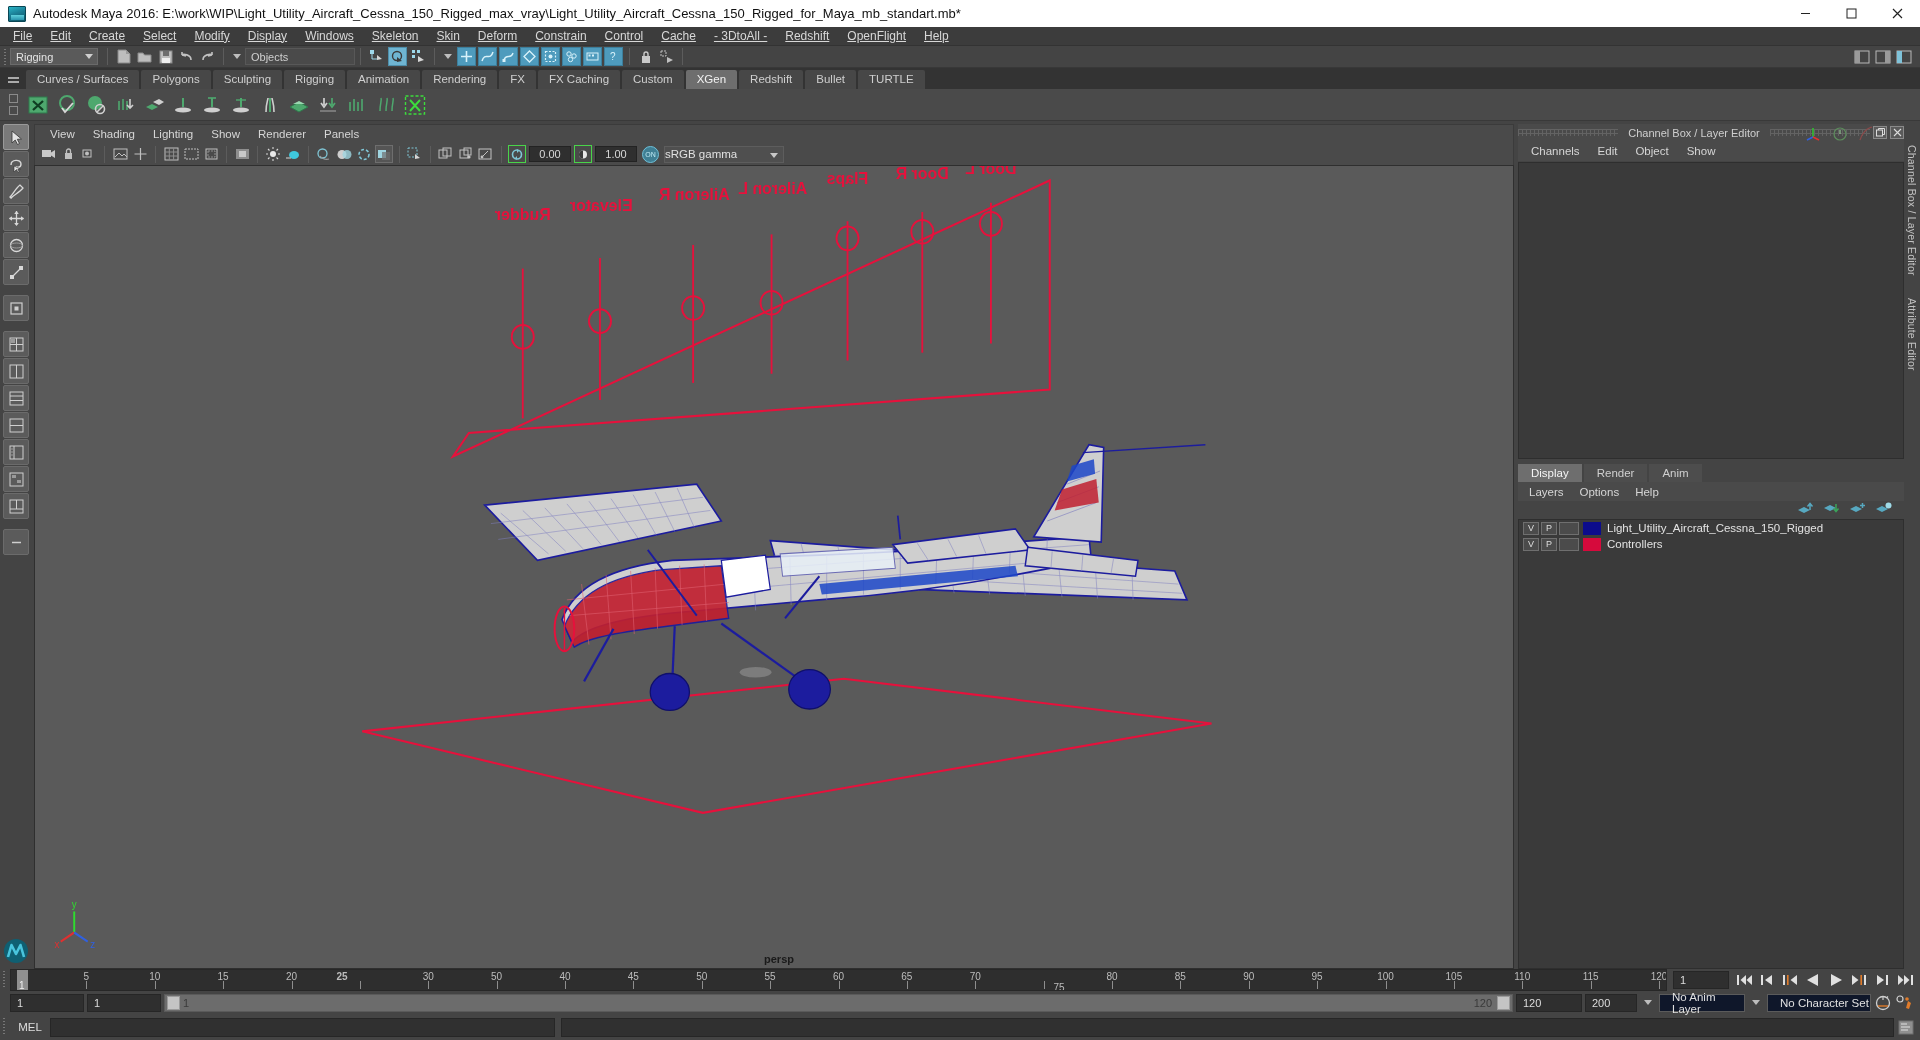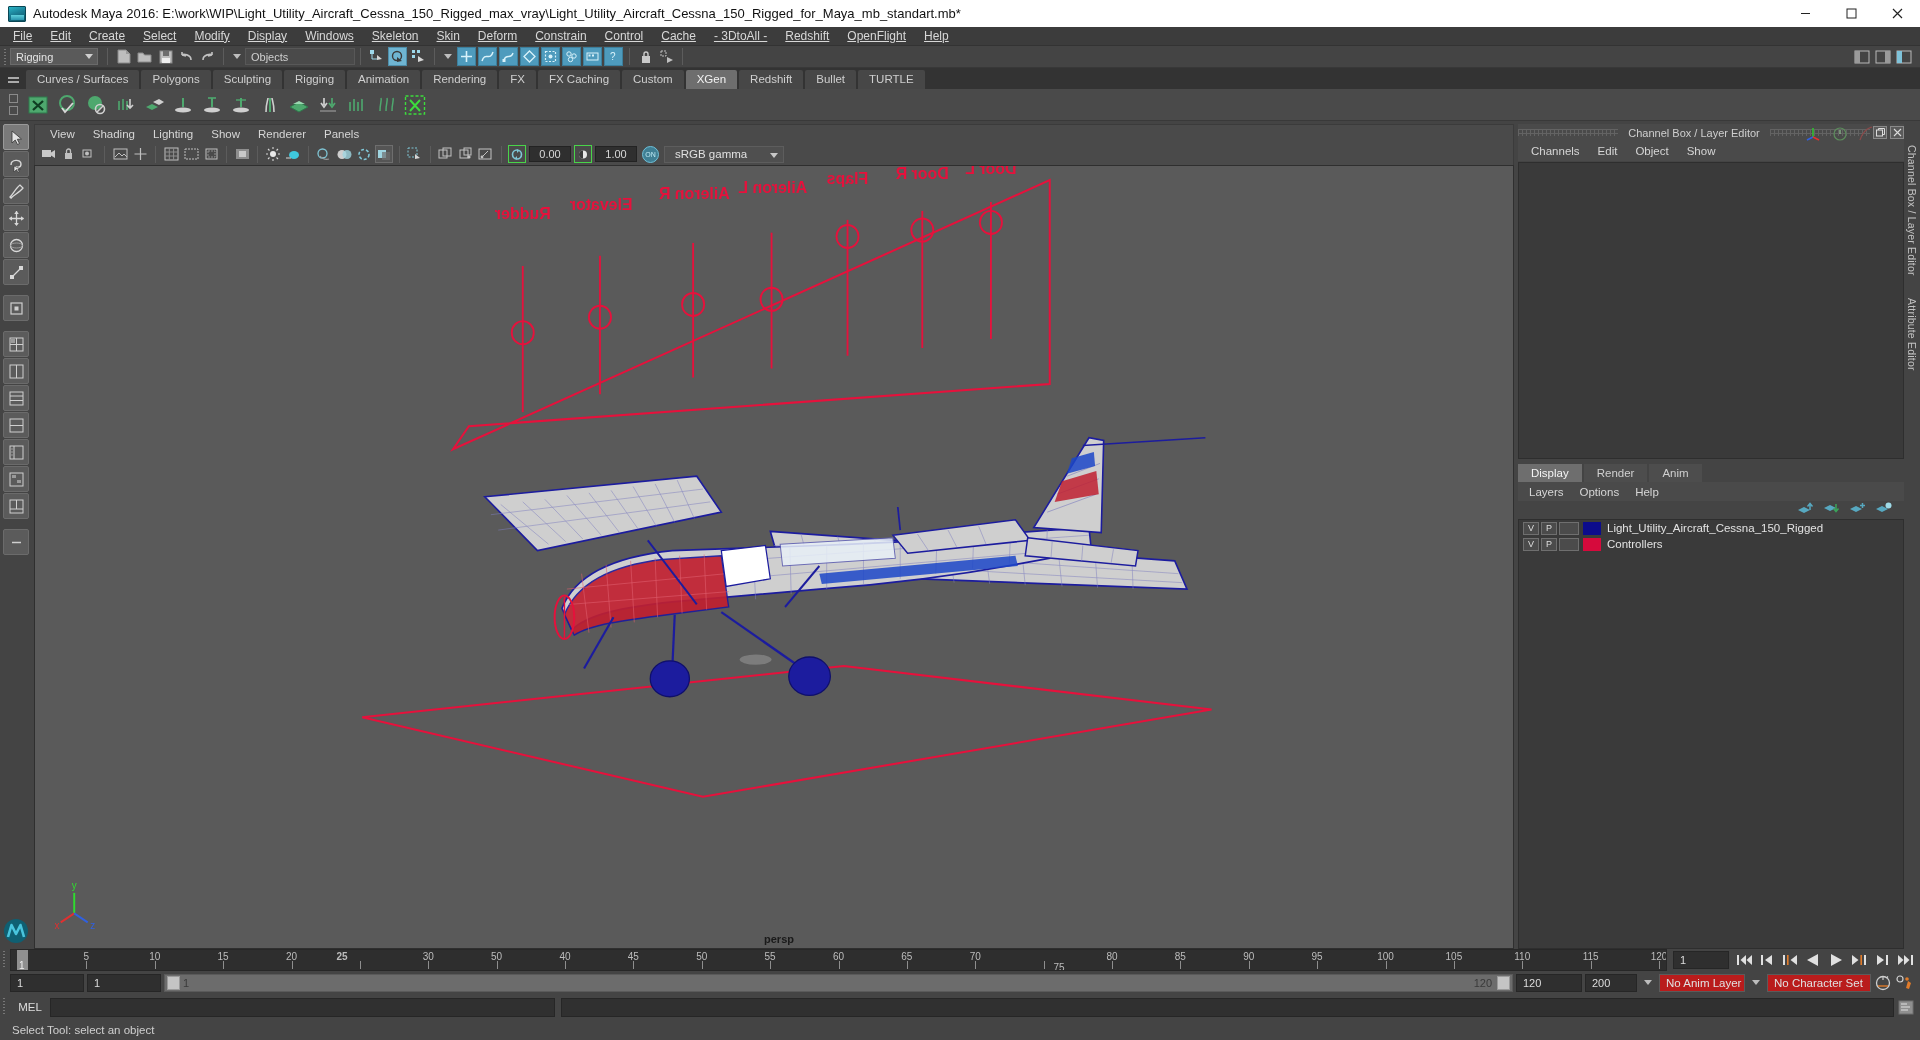--- a/index.html
+++ b/index.html
@@ -133,21 +133,21 @@
   .vp-num {
     width:42px;height:16px;background:#2f2f2f;border:1px solid #232323;color:#d8d8d8;
     font-size:11px; display:flex;align-items:center;justify-content:center; margin:0 2px;
   }
   .vp-on {
     width:17px;height:17px;border-radius:50%;background:#3f7f94;border:1px solid #6fc0d8;
     font-size:7px;color:#bfeaf5;display:flex;align-items:center;justify-content:center; margin:0 3px;
   }
   .vp-combo {
     width:120px;height:17px;background:#4f4f4f;border:1px solid #5d5d5d; position:relative;
-    display:flex;align-items:center;padding-left:10px;font-size:11.5px;color:#e0e0e0; margin-left:2px;
+    display:flex;align-items:center;padding-left:0;font-size:11.5px;color:#e0e0e0; margin-left:2px;
   }
   .vp-combo .arrow { position:absolute;right:5px;top:6px;border-left:4px solid transparent;border-right:4px solid transparent;border-top:5px solid #c8c8c8; }
 
   .viewport {
     flex:1 1 auto; position:relative; background:#5a5a5a; border:1px solid #2f2f2f;
     overflow:hidden; min-height:0;
   }
   .vp-label {
     position:absolute; bottom:3px; left:10px; right:0; text-align:center;
     font-size:11px; color:#1a1a1a; font-weight:bold;
@@ -213,21 +213,21 @@
     height:18px;background:#2f2f2f;border:1px solid #262626;font-size:11px;color:#ddd;
     display:flex;align-items:center;padding-left:6px;
   }
   .range-slider {
     flex:1 1 auto; height:18px; background:#6c6c6c; border:1px solid #5a5a5a; position:relative; display:flex; align-items:center;
   }
   .rs-handle { width:13px;height:14px;background:#c4c4c4;border:1px solid #9a9a9a; margin-left:2px; }
   .rs-handle.right { position:absolute; right:2px; }
   .rs-lbl { font-size:11px;color:#3a3a3a; margin-left:3px; }
   .rs-lbl.right { position:absolute; right:20px; }
-  .combo-sm { height:18px;background:#b91c1c;border:1px solid #5b5b5b;font-size:11.5px;color:#e0e0e0;display:flex;align-items:center;padding-left:6px;position:relative; }
+  .combo-sm { height:18px;background:#0f172a;border:1px solid #5b5b5b;font-size:11.5px;color:#e0e0e0;display:flex;align-items:center;padding-left:12px;position:relative; }
 
   
   .mel-row { height:26px;flex:0 0 26px;display:flex;align-items:center;background:#444; }
   .mel-lbl { width:40px;text-align:center;font-size:11.5px;color:#ddd; }
   .mel-input { flex:1 1 auto; height:19px;background:#303030;border:1px solid #262626; margin-right:2px; }
   .mel-icon { width:20px;height:20px;display:flex;align-items:center;justify-content:center;margin-right:4px; }
   .status-row { height:20px;flex:0 0 20px;display:flex;align-items:center;background:#444;padding-left:12px; }
   .status-txt { font-size:11.5px;color:#cfcfcf; }
 </style>
 </head>
@@ -1225,17 +1225,14 @@
     <div style="width:4px"></div>
     <div class="mel-input" style="flex:1 1 auto;"></div>
     <div class="mel-icon">
       <svg width="16" height="15" viewBox="0 0 16 15">
           <rect x="1" y="1" width="14" height="13" fill="#8f8f8f" stroke="#6e6e6e"></rect>
           <path d="M3,4 h6 M3,7 h9 M3,10 h7" stroke="#e2e2e2" stroke-width="1.1"></path>
         </svg>
     </div>
   </div>
 
-  <div class="status-row">
-    <div class="status-txt">Select Tool: select an object</div>
-  </div>
 
 </div>
 
 </body></html>

